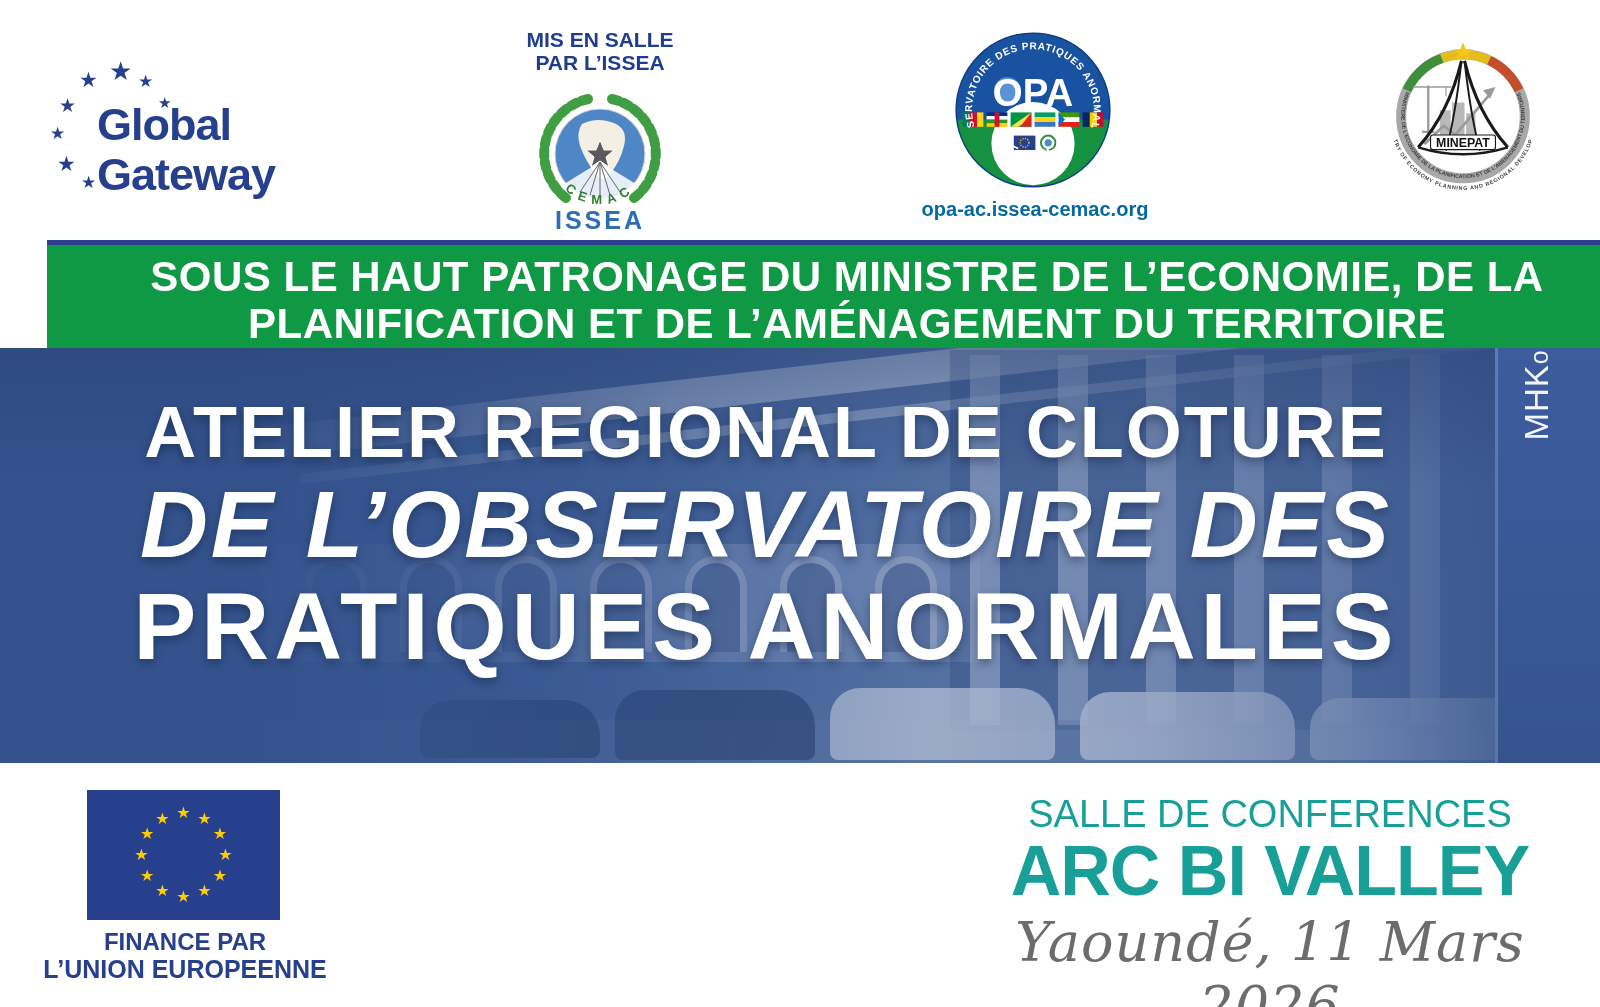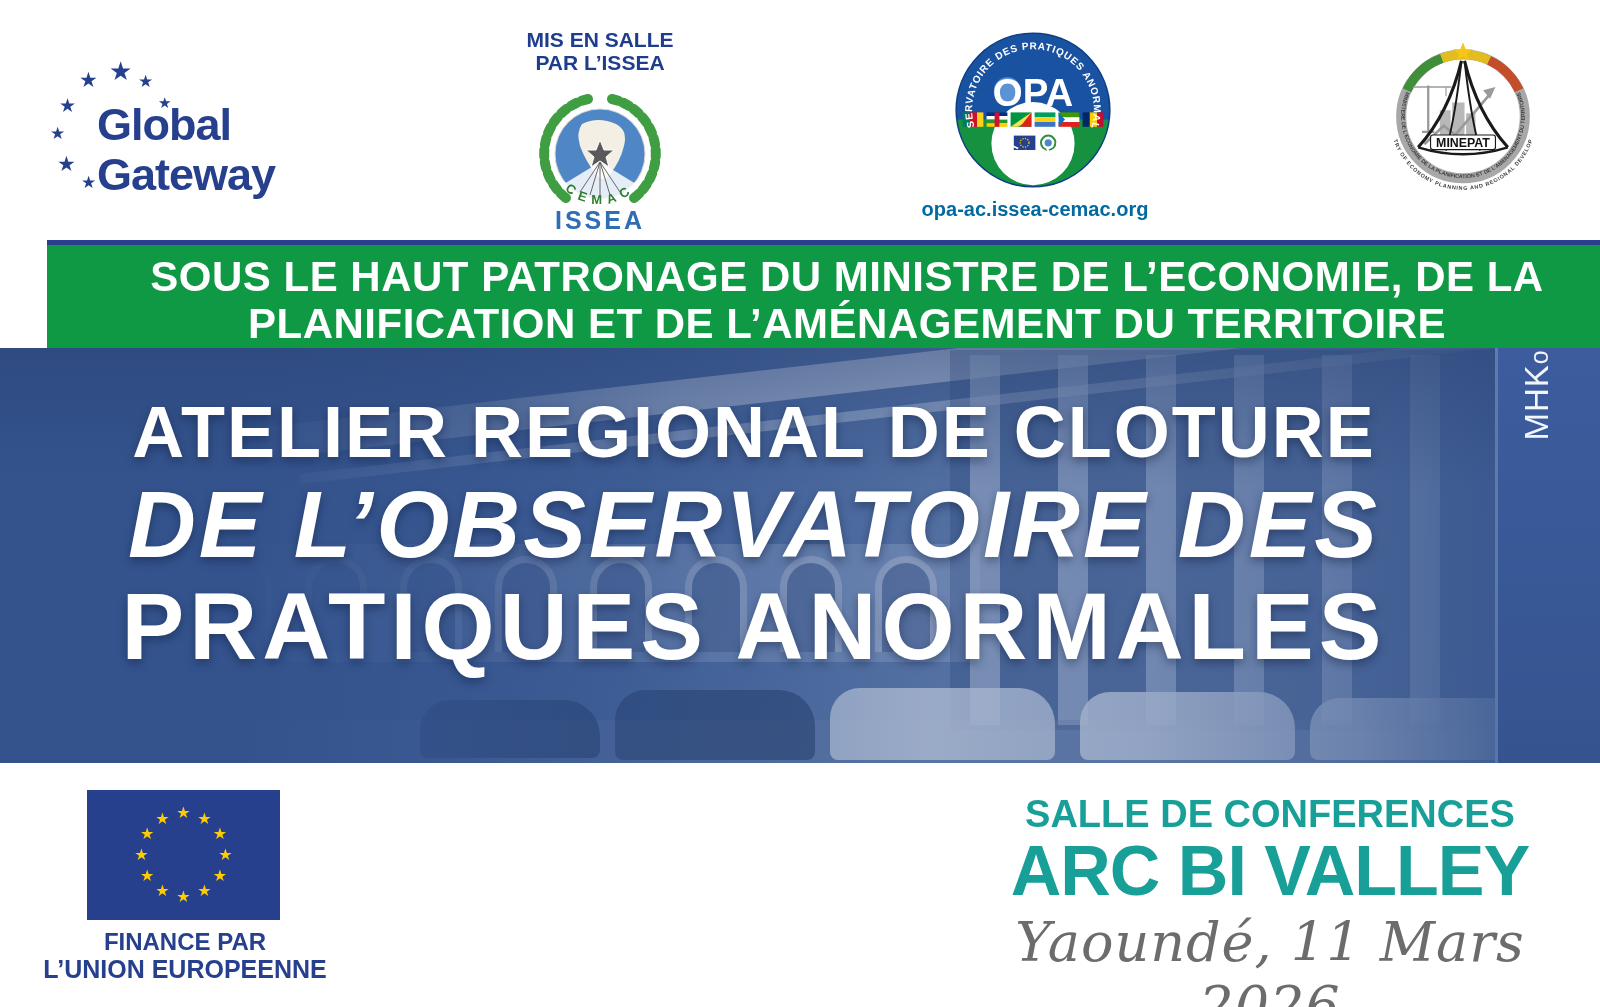--- a/index.html
+++ b/index.html
@@ -46,42 +46,42 @@
   .car{position:absolute;border-radius:30px 36px 8px 8px;}
   .hero-overlay{position:absolute;left:0;top:0;width:1600px;height:415px;
     background:linear-gradient(90deg,#34538d 0%,#34538d 15%,rgba(52,83,141,.82) 28%,
       rgba(52,83,141,.50) 42%,rgba(52,83,141,.34) 58%,rgba(52,83,141,.45) 72%,
       rgba(52,83,141,.65) 85%,rgba(52,83,141,.92) 96%,#3a5a9b 100%);}
   .hero-overlay2{position:absolute;left:0;top:0;width:1600px;height:140px;
     background:linear-gradient(180deg,rgba(40,65,115,.45) 0%,rgba(40,65,115,0) 100%);}
   .rightstrip{position:absolute;right:0;top:0;width:105px;height:415px;
     background:linear-gradient(180deg,#3c5c9e,#35548f);
     border-left:3px solid rgba(160,180,215,.35);box-sizing:border-box;}
-  .hero-title{position:absolute;left:4px;top:0;width:1500px;text-align:center;color:#fff;
+  .hero-title{position:absolute;left:16px;top:0;width:1500px;text-align:center;color:#fff;
     text-shadow:0 4px 10px rgba(8,20,50,.4);font-weight:bold;}
   .hero-title .t1{margin-top:48px;font-size:72px;line-height:1;letter-spacing:2px;}
   .hero-title .t2{margin-top:10px;font-size:94px;line-height:1;letter-spacing:3px;font-style:italic;}
   .hero-title .t3{margin-top:8px;font-size:94px;line-height:1;letter-spacing:5px;}
   .watermark{position:absolute;left:1471px;top:484px - 348px;width:130px;height:36px;
     transform:rotate(-90deg);display:flex;align-items:baseline;justify-content:center;
     color:#f2f5fa;letter-spacing:1px;}
   .watermark .wb{font-size:33px;font-weight:normal;}
   .watermark .wr{font-size:25px;font-weight:normal;}
 
   
   .footer{position:absolute;left:0;top:763px;width:1600px;height:244px;background:#fff;}
   .euflag{position:absolute;left:87px;top:27px;width:193px;height:130px;background:#27408e;}
   .euflag .st{position:absolute;color:#ffcc00;font-size:16px;line-height:1;
               transform:translate(-50%,-50%);}
   .eu-cap{position:absolute;left:20px;top:165px;width:330px;text-align:center;
           color:#27408e;font-weight:bold;}
   .eu-cap .c1{font-size:24px;line-height:27px;}
   .eu-cap .c2{font-size:25px;line-height:28px;}
   .venue{position:absolute;left:1000px;top:30px;width:540px;text-align:center;}
-  .venue .v1{color:#18a098;font-weight:bold;font-size:38px;line-height:42px;}
+  .venue .v1{color:#18a098;font-weight:normal;font-size:38px;line-height:42px;}
   .venue .v2{color:#18a098;font-weight:bold;font-size:70px;line-height:72px;letter-spacing:-1px;}
   .venue .vd{color:#6b6c6e;font-family:"DejaVu Serif",serif;font-style:italic;
              font-size:54px;line-height:64px;margin-top:4px;letter-spacing:1px;}
 </style>
 </head>
 <body>
 
 <div class="poster">
 
   <div class="topband">

